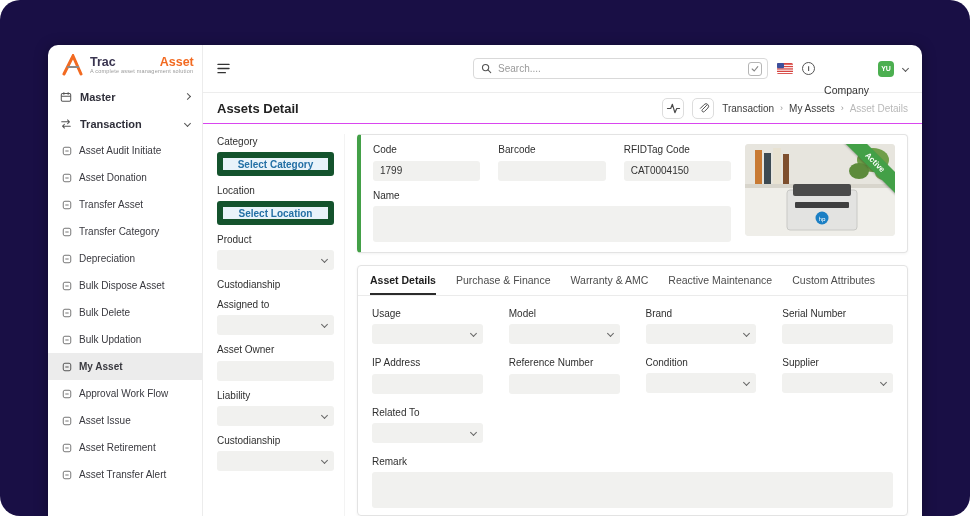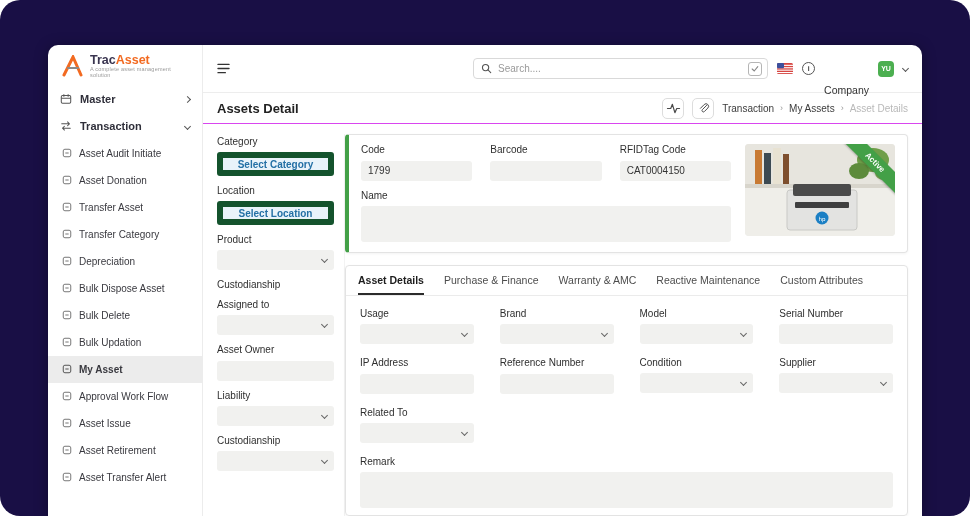--- a/index.html
+++ b/index.html
@@ -8,21 +8,21 @@
   .app { position:absolute; left:48px; top:45px; width:874px; height:471px; background:#fff;
          border-radius:10px 10px 0 0; display:flex; overflow:hidden; box-shadow:0 2px 14px rgba(0,0,0,.35); }
 
   
   .sidebar { width:155px; flex-shrink:0; border-right:1px solid #ececec; display:flex; flex-direction:column; overflow:hidden; }
   .logo-row { display:flex; align-items:center; gap:6px; padding:9px 12px 7px; }
   .logo-mark { width:24px; height:22px; flex-shrink:0; }
   .brand-text { line-height:1.05; }
   .brand-main { font-size:12.5px; font-weight:700; }
   .brand-main .p1 { color:#3a3550; }
-  .brand-main .p2 { color:#f26a21; }
+  .brand-main .p2 { color:#f26a21;margin-left:44px; }
   .tagline { font-size:5.5px; color:#9a9a9a; letter-spacing:.2px; }
   .menu-group { display:flex; align-items:center; gap:8px; padding:0 12px; height:27px; font-size:11px; font-weight:700; color:#2f2f3a; cursor:pointer; }
   .menu-group .grow { flex:1; }
   .subitem { display:flex; align-items:center; gap:7px; padding:0 10px 0 14px; height:27px; font-size:10px; color:#39393f; cursor:pointer; white-space:nowrap; }
   .subitem.active { background:#ececec; font-weight:600; }
   .subitem svg { flex-shrink:0; }
 
   
   .main { flex:1; display:flex; flex-direction:column; min-width:0; }
   .topbar { height:48px; flex-shrink:0; border-bottom:1px solid #ededed; display:flex; align-items:center; padding:0 14px; gap:9px; }
@@ -40,21 +40,21 @@
 
   .pagehead { height:31px; flex-shrink:0; border-bottom:1px solid #d946ef; display:flex; align-items:center; padding:0 14px; gap:8px; }
   .page-title { font-size:13px; font-weight:700; color:#222; }
   .icon-btn { width:22px; height:21px; border:1px solid #ddd; border-radius:5px; display:flex; align-items:center; justify-content:center; cursor:pointer; background:#fff; }
   .crumbs { display:flex; align-items:center; gap:6px; font-size:10px; }
   .crumb { color:#3c3c3c; cursor:pointer; }
   .crumb.current { color:#b9b9b9; cursor:default; }
   .crumb-sep { color:#9a9a9a; font-size:9px; }
 
   
-  .content { flex:1; display:flex; gap:0; padding:10px 14px 0; overflow:hidden; }
+  .content { flex:1; display:flex; gap:12px; padding:10px 14px 0; overflow:hidden; }
   .filters { width:128px; flex-shrink:0; border-right:1px solid #f3f3f3; padding-right:10px; }
   .f-label { font-size:10px; color:#2f2f2f; margin:9px 0 5px; }
   .f-label:first-child { margin-top:2px; }
   .blue-btn { width:100%; height:24px; background:#e9f3fa; border:6px solid #14532d; border-radius:3px; color:#2470a5; font-size:10px; font-weight:600; cursor:pointer; font-family:inherit; }
   .ctl { position:relative; width:100%; height:20px; background:#f1f1ef; border-radius:3px; }
   .ctl .chv { position:absolute; right:7px; top:7px; border-color:#666; }
   input.ctl { border:none; outline:none; padding:0 7px; font-size:10px; color:#333; font-family:inherit; }
 
   .cards { flex:1; min-width:0; display:flex; flex-direction:column; gap:12px; }
   .asset-card { position:relative; border:1px solid #e3e3e3; border-left:4px solid #43a047; border-radius:4px;
@@ -356,27 +356,27 @@
             </div>
 
             <div class="form-grid">
               <div class="fg-field">
                 <div class="fg-label">Usage</div>
                 <div class="ctl">
                     <span class="chv d"></span>
                   </div>
               </div>
               <div class="fg-field">
+                <div class="fg-label">Model</div>
+                <div class="ctl">
+                    <span class="chv d"></span>
+                  </div>
+              </div>
+              <div class="fg-field">
                 <div class="fg-label">Brand</div>
-                <div class="ctl">
-                    <span class="chv d"></span>
-                  </div>
-              </div>
-              <div class="fg-field">
-                <div class="fg-label">Model</div>
                 <div class="ctl">
                     <span class="chv d"></span>
                   </div>
               </div>
               <div class="fg-field">
                 <div class="fg-label">Serial Number</div>
                 <input class="ctl" style="">
               </div>
 
               <div class="fg-field">

